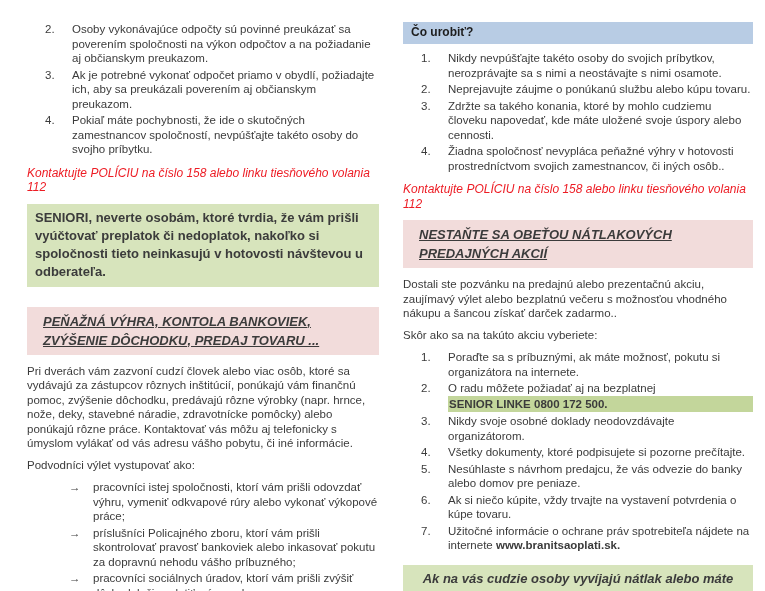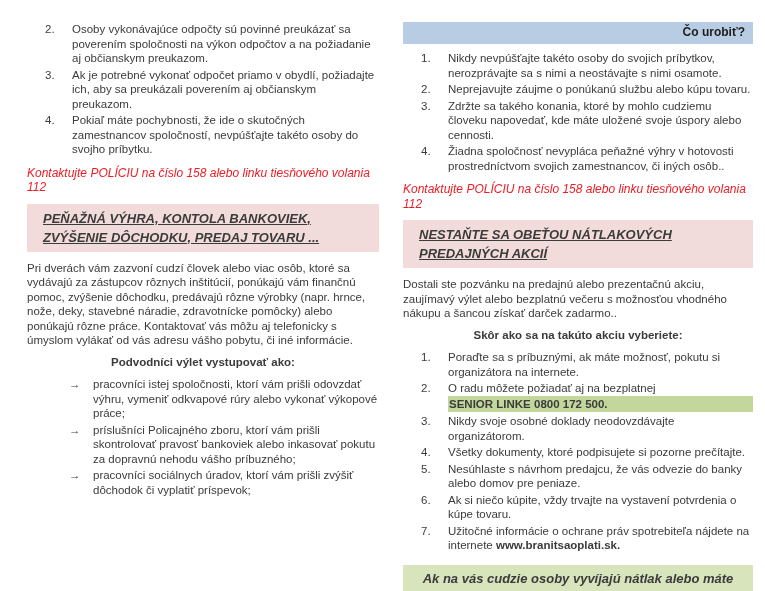--- a/index.html
+++ b/index.html
@@ -33,29 +33,29 @@
 
   .box.pinkhead{
     background:var(--pink-bg,#f2dcdb);
     padding:5px 16px;
     font-weight:bold;font-style:italic;font-size:13px;line-height:19px;
     margin:0 0 9px 0;
   }
   .underlined{text-decoration:underline;}
 
   .para{margin:0 0 7px 0;}
-  .bold-line{font-weight:bold;margin:2px 0 8px 0;text-align:center;}
+  .bold-line{font-weight:normal;margin:2px 0 8px 0;}
 
   .arrowlist{margin:0 0 0 42px;}
   .arrow-item{display:grid;grid-template-columns:17px 1fr;column-gap:7px;margin-bottom:2px;}
 
   .header-blue{
     background:var(--blue-bg,#b8cce4);
     font-weight:bold;font-size:12px;line-height:15px;
-    padding:3px 8px 4px 8px;margin:0 0 7px 0;color:#1d1d1d;text-align:right;
+    padding:3px 8px 4px 8px;margin:0 0 7px 0;color:#1d1d1d;
   }
 
   .tip-line2{display:block;}
   .hl{
     display:block;
     background:var(--hl-green,#c3d69b);
     font-weight:bold;
     padding:1px 0 1px 1px;
   }
   .bold{font-weight:bold;}
@@ -85,20 +85,21 @@
         <span>Ak je potrebné vykonať odpočet priamo v obydlí, požiadajte ich, aby sa preukázali poverením aj občianskym preukazom.</span>
       </li>
       <li>
         <span class="num">4.</span>
         <span>Pokiaľ máte pochybnosti, že ide o skutočných zamestnancov spoločností, nevpúšťajte takéto osoby do svojho príbytku.</span>
       </li>
     </ol>
 
     <p class="contact">Kontaktujte POLÍCIU na číslo 158 alebo linku tiesňového volania 112</p>
 
+    <div class="box green seniors">SENIORI, neverte osobám, ktoré tvrdia, že vám prišli vyúčtovať preplatok či nedoplatok, nakoľko si spoločnosti tieto neinkasujú v hotovosti návštevou u odberateľa.</div>
 
     <div class="box pinkhead">
       <span class="underlined">PEŇAŽNÁ VÝHRA, KONTOLA BANKOVIEK, ZVÝŠENIE DÔCHODKU, PREDAJ TOVARU ...</span>
     </div>
 
     <p class="para">Pri dverách vám zazvoní cudzí človek alebo viac osôb, ktoré sa vydávajú za zástupcov rôznych inštitúcií, ponúkajú vám finančnú pomoc, zvýšenie dôchodku, predávajú rôzne výrobky (napr. hrnce, nože, deky, stavebné náradie, zdravotnícke pomôcky) alebo ponúkajú rôzne práce. Kontaktovať vás môžu aj telefonicky s úmyslom vylákať od vás adresu vášho pobytu, či iné informácie.</p>
 
     <p class="bold-line">Podvodníci výlet vystupovať ako:</p>
 
     <div class="arrowlist">

